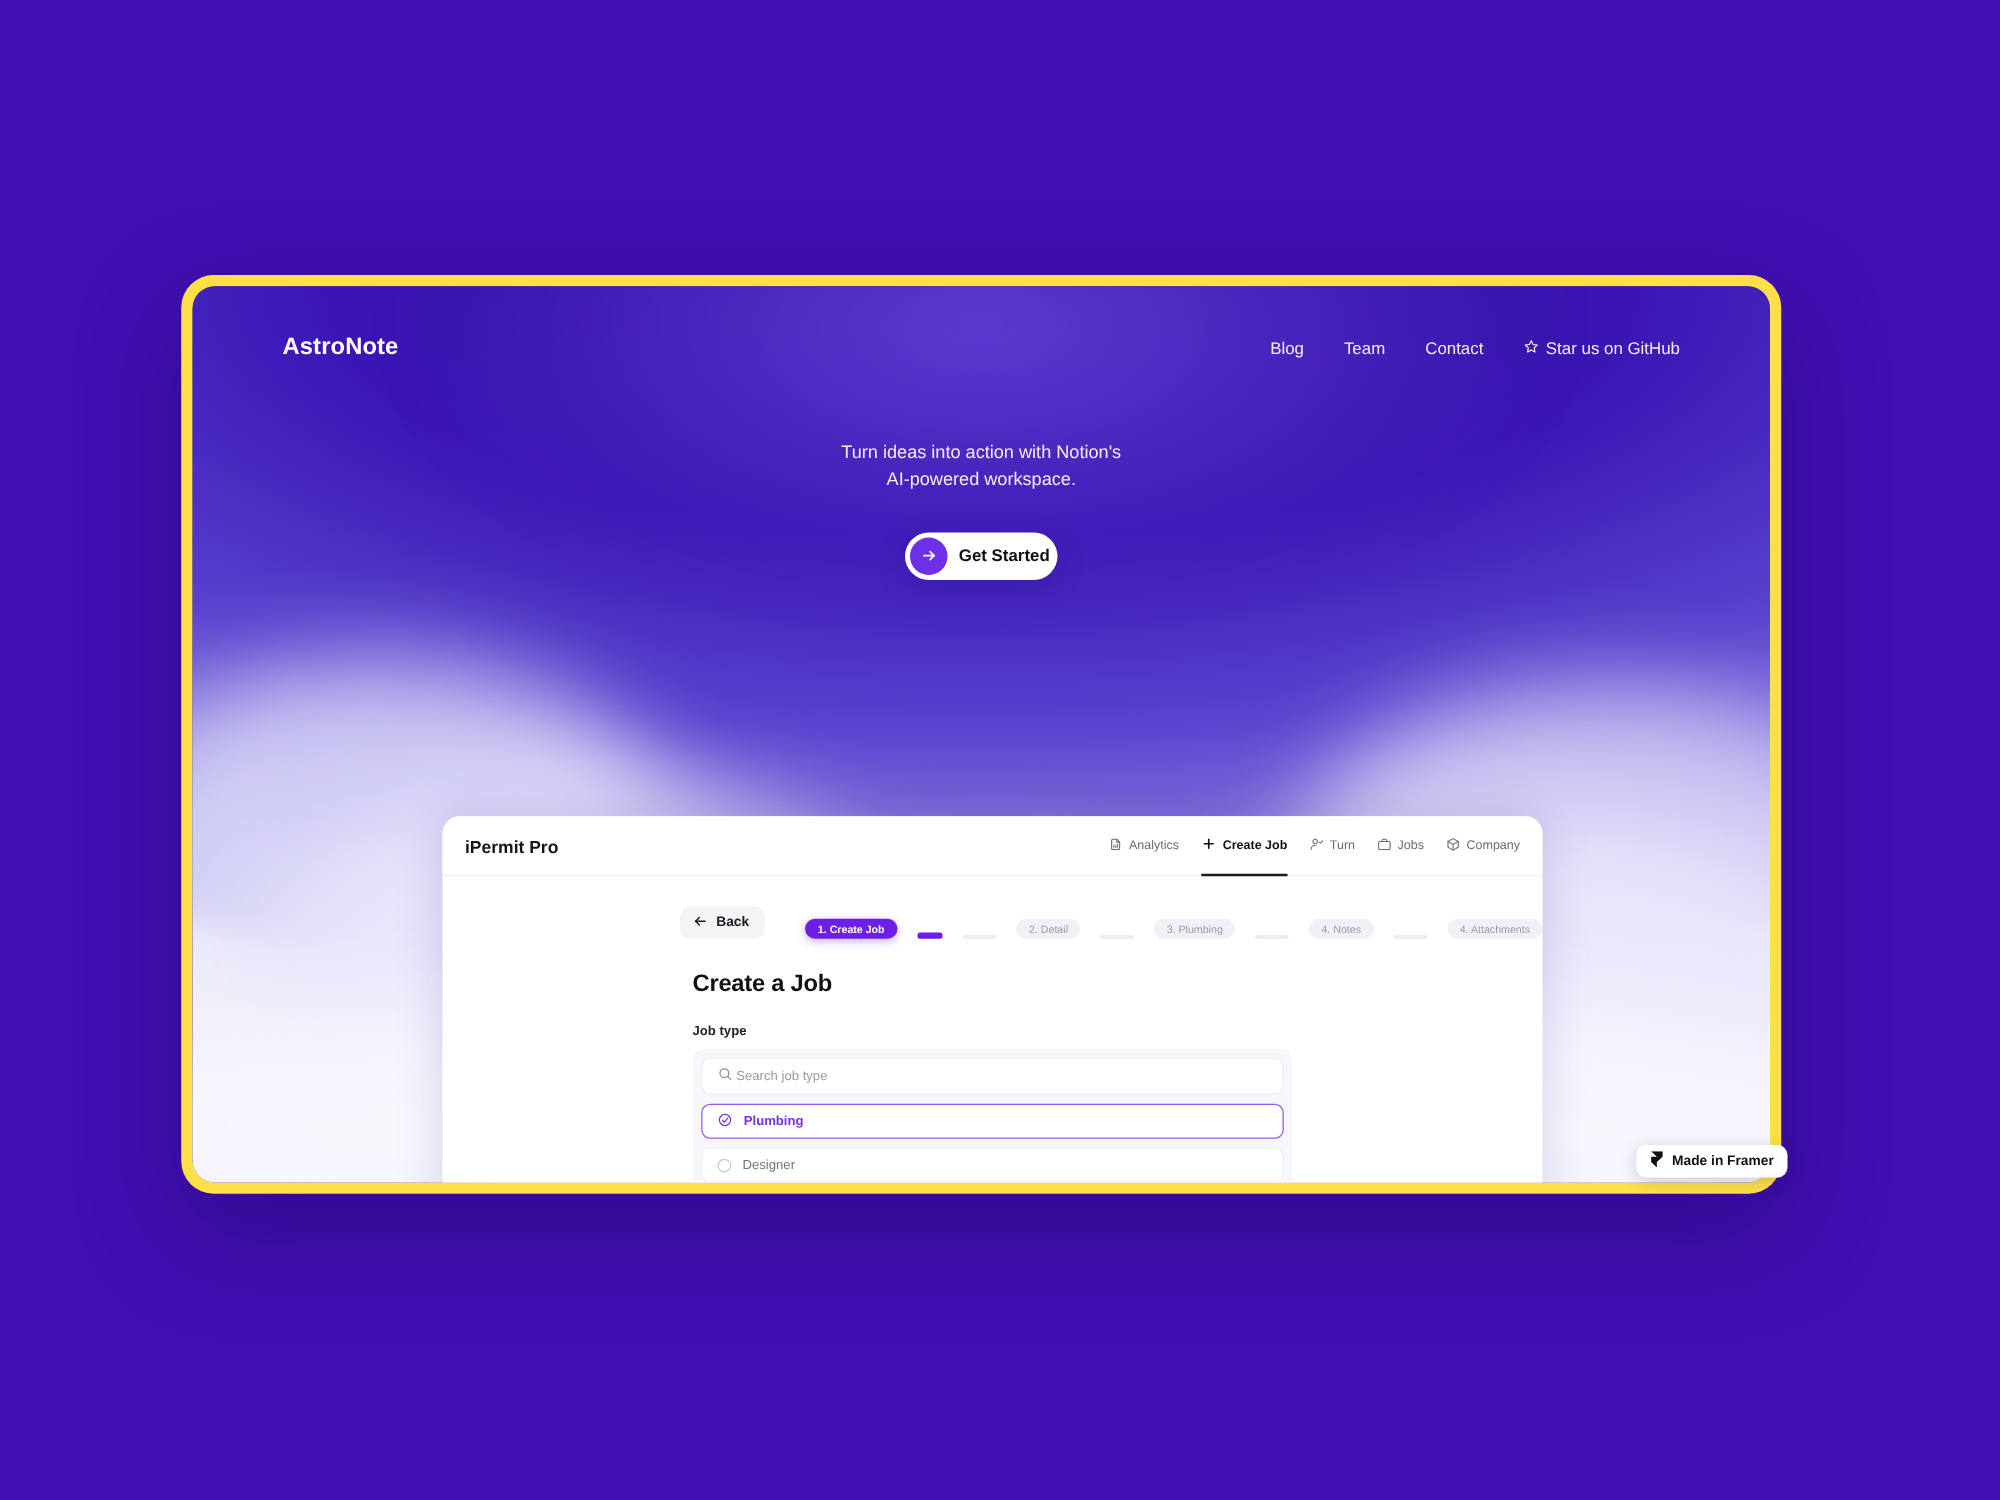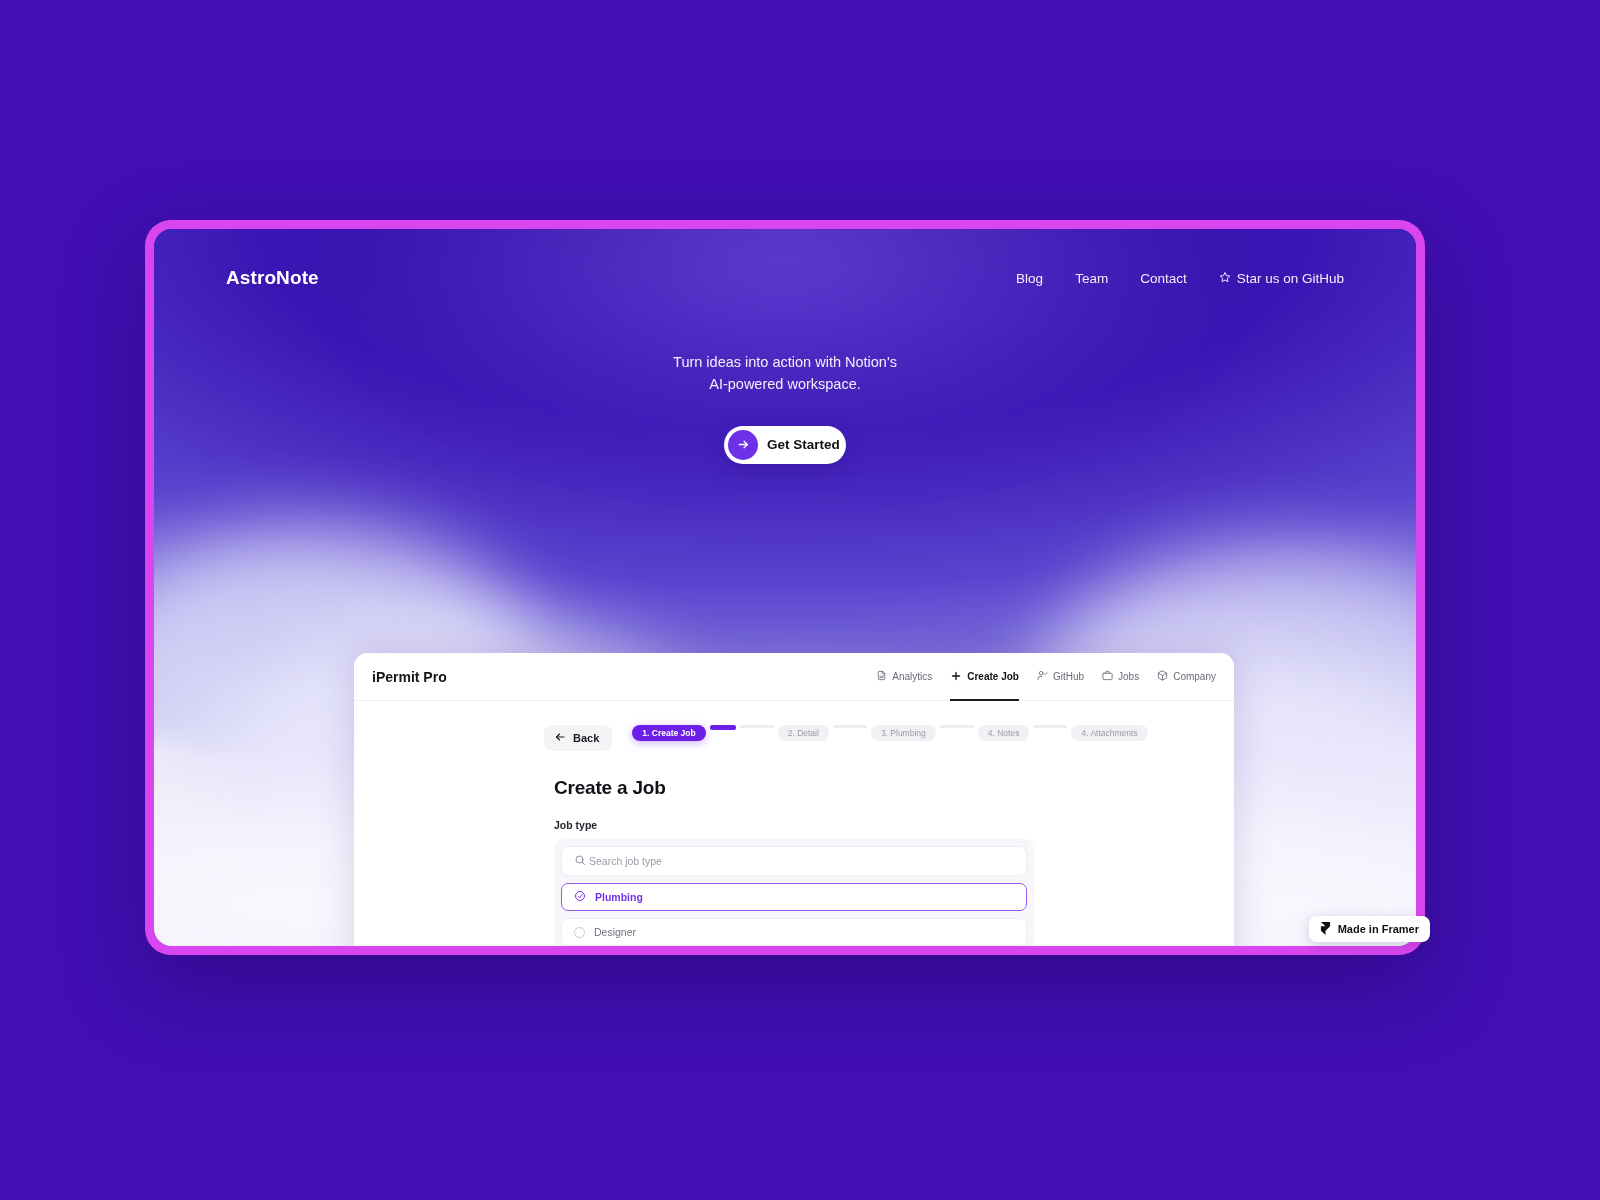--- a/index.html
+++ b/index.html
@@ -11,21 +11,21 @@
   body {
     background: #410FB2;
     position: relative;
   }
 
   
   #browser-frame {
     position: absolute;
     left: 145px; top: 220px;
     width: 1280px; height: 735px;
-    background: #d946ef;
+    background: #fde047;
     border-radius: 26px;
     padding: 9px;
     box-shadow: 0 30px 80px rgba(20,0,70,.35);
   }
   #hero-viewport {
     position: relative;
     width: 100%; height: 100%;
     border-radius: 18px;
     overflow: hidden;
     background: #3d12b0;
@@ -143,23 +143,23 @@
     position: relative;
   }
   .app-nav-item.active { color: #111; font-weight: 700; }
   .app-nav-item.active::after {
     content: ""; position: absolute; left: 0; right: 0; bottom: 0;
     height: 1.6px; background: #1b1b22;
   }
 
   
   #stepper-row {
-    display: flex; align-items: flex-start;
+    display: flex; align-items: flex-end;
     padding: 24px 0 0 190px;
-    gap: 4px;
+    gap: 16px;
   }
   #back-button {
     display: flex; align-items: center; gap: 7px;
     background: #f4f4f7; border: none; border-radius: 8px;
     height: 26px; padding: 0 13px 0 10px;
     font-size: 11px; font-weight: 700; color: #1a1a20;
     cursor: pointer; margin-right: 16px;
   }
   .step-chip {
     height: 16px; border-radius: 999px;
@@ -298,21 +298,21 @@
           </div>
 
           <div class="app-nav-item">
             <span>
               <svg width="11" height="11" viewBox="0 0 24 24" fill="none" stroke="#6a6a78" stroke-width="1.9" stroke-linecap="round" stroke-linejoin="round">
                 <circle cx="9" cy="7" r="4"></circle>
                 <path d="M2 21v-1a6 6 0 0 1 6-6h2"></path>
                 <polyline points="16,8 18,10 22,6"></polyline>
               </svg>
             </span>
-            <span>GitHub</span>
+            <span>Turn</span>
           </div>
 
           <div class="app-nav-item">
             <span>
               <svg width="11" height="11" viewBox="0 0 24 24" fill="none" stroke="#6a6a78" stroke-width="1.9" stroke-linecap="round" stroke-linejoin="round">
                 <rect x="2" y="7" width="20" height="14" rx="2"></rect>
                 <path d="M8 7V5a2 2 0 0 1 2-2h4a2 2 0 0 1 2 2v2"></path>
               </svg>
             </span>
             <span>Jobs</span>

